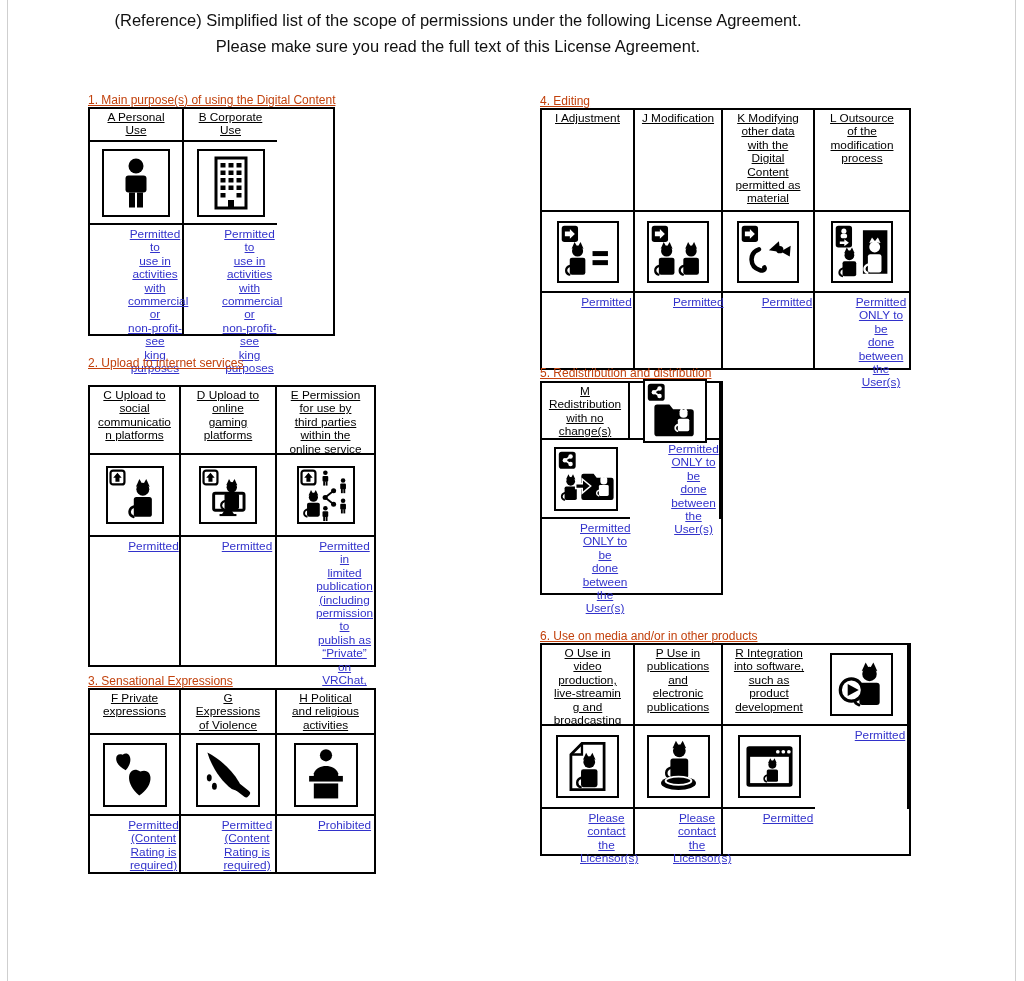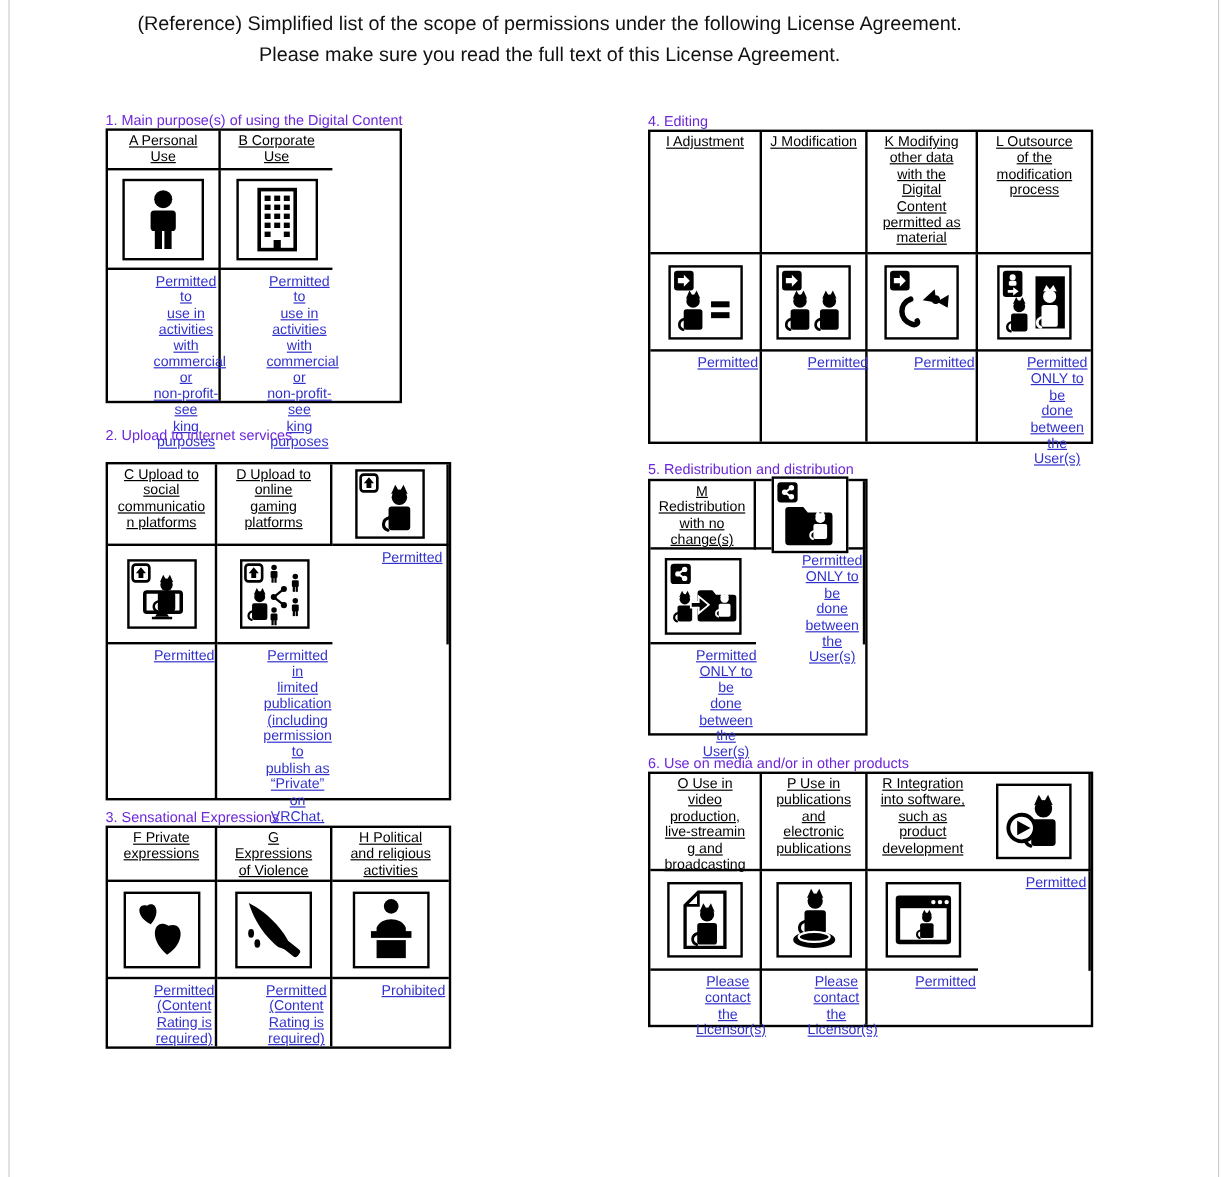--- a/index.html
+++ b/index.html
@@ -2,21 +2,21 @@
 <html style="--blue: #3232cb;"><head>
 <meta charset="utf-8">
 <style>
   html,body{margin:0;padding:0;background:#fff;}
   .page{position:relative;width:1024px;height:981px;background:#fff;overflow:hidden;
         font-family:"Liberation Sans","DejaVu Sans",sans-serif;color:#000;}
   .edge{position:absolute;top:0;bottom:0;width:1px;background:#cfcfcf;}
   .title{position:absolute;left:0;top:7px;width:916px;text-align:center;
          font-size:16.5px;line-height:26px;color:#111;}
   .section{position:absolute;}
-  .caption{font-size:12px;line-height:13px;color:#6d28d9;white-space:pre;}
+  .caption{font-size:12px;line-height:13px;color:#c2410c;white-space:pre;text-decoration:underline;}
   .tbl{display:grid;border:2px solid #000;background:#fff;box-sizing:content-box;}
   .th,.ic,.st{box-sizing:border-box;text-decoration:underline;}
   .th{border-right:2px solid #000;border-bottom:2px solid #000;
       font-size:11.8px;line-height:13.4px;text-align:center;white-space:pre-line;padding-top:2px;}
   .ic{border-right:2px solid #000;border-bottom:2px solid #000;
       display:flex;align-items:center;justify-content:center;}
   .st{border-right:2px solid #000;font-size:11.8px;line-height:13.4px;text-align:center;
       white-space:pre-line;padding-top:3px;color:var(--blue,#3232cb);padding-left:38px;}
   .cend{border-right:none !important;}
   .frame{border:2.5px solid #000;background:#fff;box-sizing:border-box;
@@ -143,20 +143,25 @@
     <div class="caption">2. Upload to internet services</div>
     <div class="tbl" style="margin-top:15px;grid-template-columns:91px 96px 97px;grid-template-rows:68px 82px 128px">
       <div class="th">C Upload to
 social
 communicatio
 n platforms</div>
       <div class="th">D Upload to
 online
 gaming
 platforms</div>
+      <div class="th cend">E Permission
+for use by
+third parties
+within the
+online service</div>
       <div class="ic">
         <div class="frame" style="width:58px;height:58px">
           <svg viewBox="0 0 64 64" fill="#000">
             <use href="#g-cat" transform="translate(27,13) scale(1.02)" style="color:#000"></use>
             <use href="#g-badge-up" transform="translate(2,2)"></use>
           </svg>
         </div>
       </div>
       <div class="ic">
         <div class="frame" style="width:58px;height:58px">
@@ -317,21 +322,21 @@
       <div class="st">Permitted</div>
       <div class="st">Permitted</div>
       <div class="st cend">Permitted
 ONLY to be
 done
 between the
 User(s)</div>
     </div>
   </div>
 
-  <div class="section" style="left:540px;top:385px">
+  <div class="section" style="left:540px;top:367px">
     <div class="caption">5. Redistribution and distribution</div>
     <div class="tbl" style="margin-top:1px;grid-template-columns:88px 91px;grid-template-rows:57px 79px 74px">
       <div class="th">M
 Redistribution
 with no
 change(s)</div>
       <div class="ic">
         <div class="frame" style="width:64px;height:64px">
           <svg viewBox="0 0 64 64" fill="#000">
             <use href="#g-folder" transform="translate(10,22)" style="color:#000"></use>

